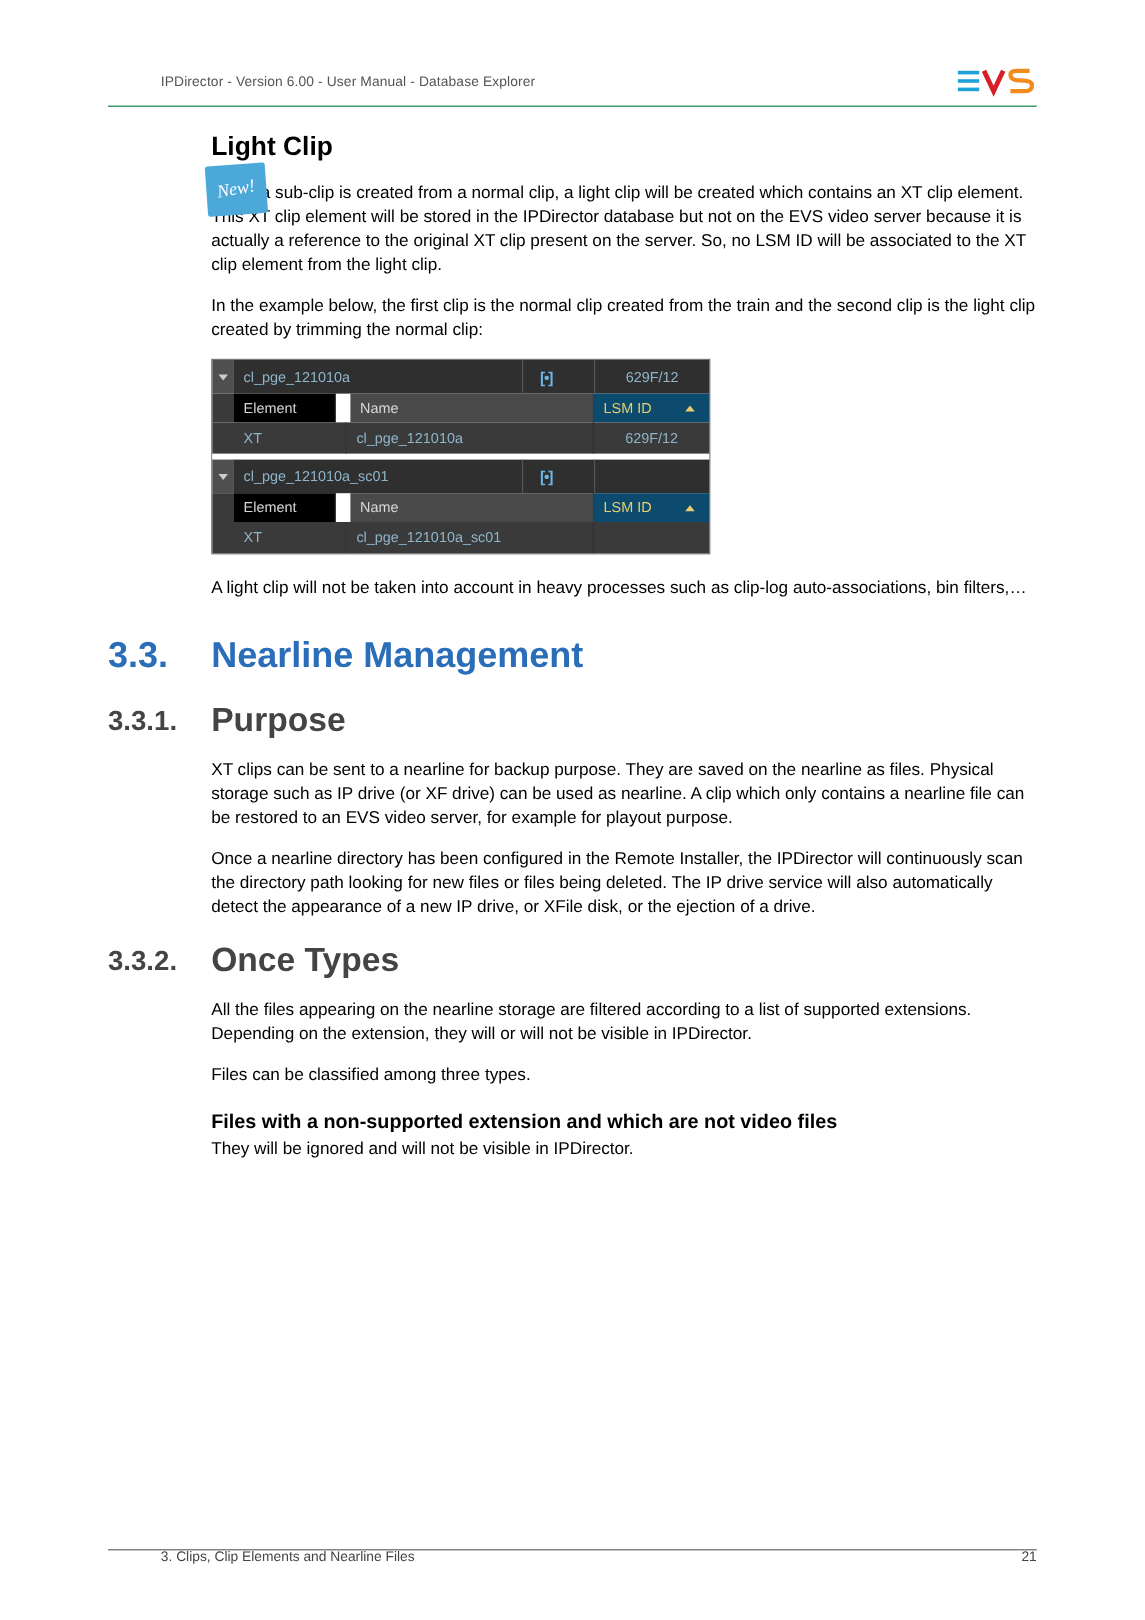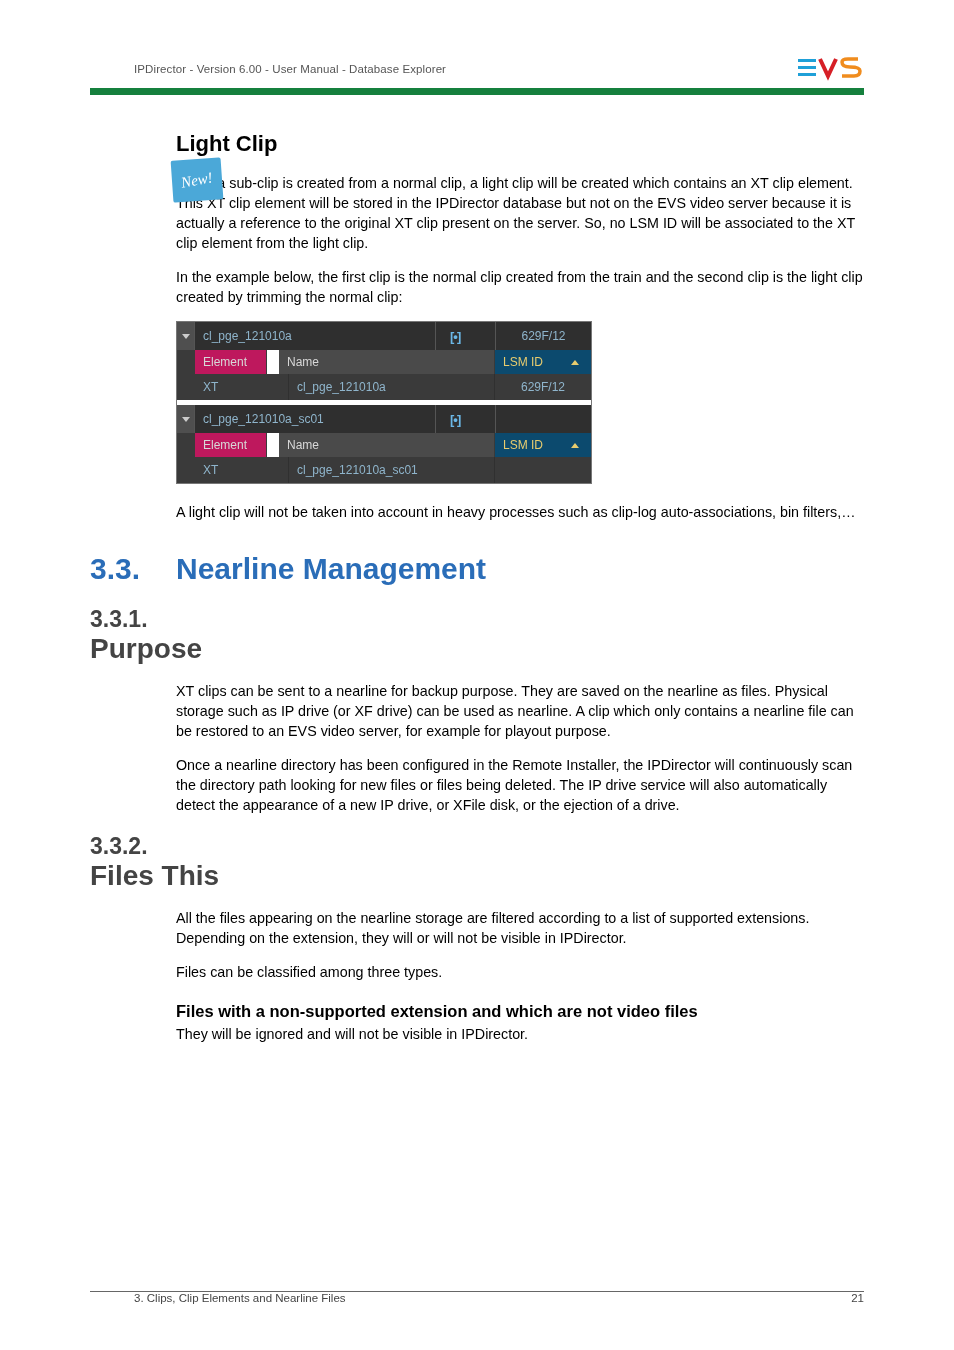--- a/index.html
+++ b/index.html
@@ -13,23 +13,23 @@
   }
   .page {
     padding: 56px 90px 50px 90px;
     position: relative;
     height: 100%;
   }
   .header-row {
     display: flex;
     justify-content: space-between;
     align-items: center;
-    border-bottom: 7px solid #15803d;
+    border-bottom: 1px solid #15803d;
     padding-bottom: 6px;
-    margin-bottom: 36px;
+    margin-bottom: 20px;
   }
   .header-text {
     font-size: 11.5px;
     color: #555;
     letter-spacing: 0.1px;
     padding-left: 44px;
   }
   .logo svg { display: block; }
   .content {
     margin-left: 86px;
@@ -120,39 +120,39 @@
     line-height: 28px;
     text-align: center;
     border-left: 1px solid #555;
   }
   .sub-header-row {
     display: flex;
     height: 24px;
     font-size: 12px;
   }
   .sub-spacer { width: 18px; background: #3a3a3a; }
-  .sub-element { width: 72px; background: #be185d; color: #d8d8d8; padding: 0 8px; line-height: 24px; border-right: 1px solid #3a3a3a; }
+  .sub-element { width: 85px; background: #000000; color: #d8d8d8; padding: 0 8px; line-height: 24px; border-right: 1px solid #3a3a3a; }
   .sub-name { flex: 1; background: #4a4a4a; color: #d8d8d8; padding: 0 8px; line-height: 24px; border-right: 1px solid #3a3a3a; margin-left: 12px; }
   .sub-lsm { width: 96px; background: #0c4a6e; color: #e8cc6e; padding: 0 8px; line-height: 24px; display:flex; align-items:center; justify-content:space-between; }
   .sort-tri { width:0; height:0; border-left:4px solid transparent; border-right:4px solid transparent; border-bottom:5px solid #e8cc6e; margin-right:4px;}
   .data-row {
     display: flex;
     height: 26px;
     font-size: 12px;
   }
   .data-row .sub-spacer { background: #3a3a3a; }
   .d-elem { width: 94px; background: #3a3a3a; color: #8fb5cc; padding: 0 8px; line-height: 26px; border-right: 1px solid #303030;}
   .d-name { flex: 1; background: #3a3a3a; color: #8fb5cc; padding: 0 8px; line-height: 26px; border-right: 1px solid #303030;}
   .d-lsm { width: 96px; background: #3a3a3a; color: #8fb5cc; text-align:center; line-height: 26px;}
   .sep { height: 5px; background: #fff; }
 
   .h1-row { display: flex; align-items: baseline; margin: 30px 0 20px 0; }
   .h1-num { font-size: 30px; font-weight: bold; color: #2a6db8; width: 86px; flex-shrink:0; }
   .h1-txt { font-size: 30px; font-weight: bold; color: #2a6db8; }
-  .h2-row { display: flex; align-items: flex-start; margin: 18px 0 16px 0; flex-direction: column; }
+  .h2-row { display: flex; align-items: center; margin: 18px 0 16px 0; }
   .h2-num { font-size: 23px; font-weight: bold; color: #444; width: 86px; flex-shrink:0;}
   .h2-txt { font-size: 28px; font-weight: bold; color: #444; }
   .h4 { font-size: 16.5px; font-weight: bold; margin: 20px 0 3px 0; }
 
   .footer-row {
     position: absolute;
     bottom: 46px;
     left: 90px;
     right: 90px;
     border-top: 1px solid #666;
@@ -261,21 +261,21 @@
     <div class="h2-num">3.3.1.</div>
     <div class="h2-txt">Purpose</div>
   </div>
   <div class="content">
     <p class="para">XT clips can be sent to a nearline for backup purpose. They are saved on the nearline as files. Physical storage such as IP drive (or XF drive) can be used as nearline. A clip which only contains a nearline file can be restored to an EVS video server, for example for playout purpose.</p>
     <p class="para">Once a nearline directory has been configured in the Remote Installer, the IPDirector will continuously scan the directory path looking for new files or files being deleted. The IP drive service will also automatically detect the appearance of a new IP drive, or XFile disk, or the ejection of a drive.</p>
   </div>
 
   <div class="h2-row">
     <div class="h2-num">3.3.2.</div>
-    <div class="h2-txt">Files This</div>
+    <div class="h2-txt">Once Types</div>
   </div>
   <div class="content">
     <p class="para">All the files appearing on the nearline storage are filtered according to a list of supported extensions. Depending on the extension, they will or will not be visible in IPDirector.</p>
     <p class="para">Files can be classified among three types.</p>
     <div class="h4">Files with a non-supported extension and which are not video files</div>
     <p class="para">They will be ignored and will not be visible in IPDirector.</p>
   </div>
 
   <div class="footer-row">
     <div class="fl">3. Clips, Clip Elements and Nearline Files</div>

